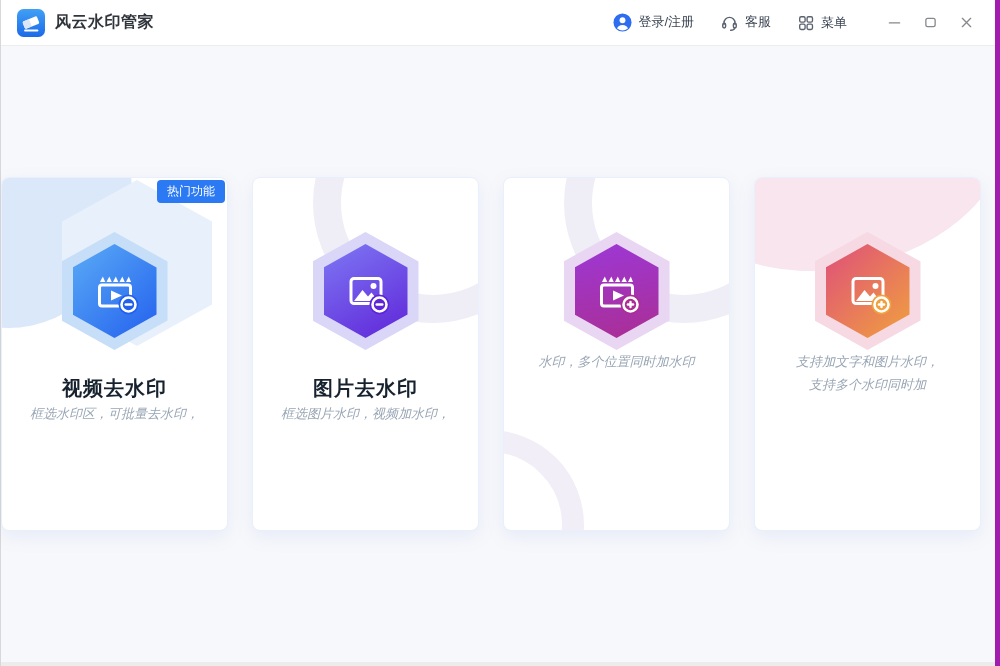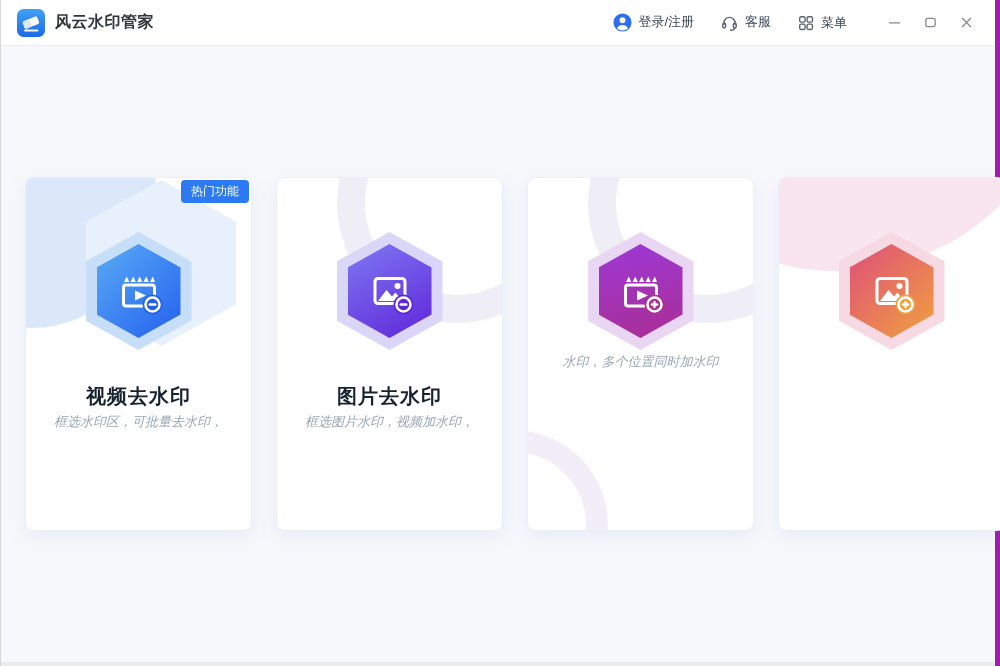--- a/index.html
+++ b/index.html
@@ -21,42 +21,42 @@
   }
   .logo { width:28px; height:28px; flex:0 0 auto; }
   .app-title { margin-left:10px; font-size:16px; font-weight:700; color:#30343b; letter-spacing:.5px; }
   .tb-right { margin-left:auto; display:flex; align-items:center; }
   .tb-item { display:flex; align-items:flex-start; gap:6px; font-size:13px; color:#3c4654; cursor:pointer; margin-left:26px; }
   .tb-item svg { display:block; }
   .win-controls { display:flex; align-items:center; margin-left:34px; gap:10px; }
   .win-btn { width:26px; height:26px; display:flex; align-items:center; justify-content:center; cursor:pointer; color:#7c7f85; }
   
   .cards {
-    display:flex; gap:24px; padding:0 24px; margin-top:131px;
+    display:flex; gap:24px; padding:0 0; margin-top:131px;
   }
   .card {
     position:relative; width:227px; height:354px; background:#ffffff;
     border:1px solid #e9effb; border-radius:8px; overflow:hidden;
     box-shadow:0 6px 18px rgba(88,128,214,0.10);
     cursor:pointer; text-align:center; flex:0 0 auto;
   }
   .deco { position:absolute; z-index:0; }
   .deco-blob-blue { left:-118px; top:-120px; width:248px; height:270px; border-radius:50%; background:#dbe8fa; }
   .deco-backhex { left:60px; top:2px; width:150px; height:166px; background:#e7f0fb;
     clip-path:polygon(50% 0,100% 25%,100% 75%,50% 100%,0 75%,0 25%); }
   .deco-ring-tr { right:-75px; top:-95px; width:240px; height:240px; border-radius:50%; border:28px solid #efeef7; }
   .deco-ring-bl { left:-110px; bottom:-90px; width:190px; height:190px; border-radius:50%; border:22px solid #f2eef7; }
   .deco-blob-pink { left:-80px; top:-125px; width:330px; height:215px; border-radius:50%; background:#f8e5ee; transform:rotate(-12deg); }
   .hex-wrap { position:relative; z-index:1; margin:54px auto 0; width:106px; height:118px; }
   .hex { clip-path:polygon(50% 0,100% 25%,100% 75%,50% 100%,0 75%,0 25%); }
   .hex-outer { position:absolute; left:0; top:0; width:106px; height:118px; background:#c9e0f8; }
   .hex-inner { position:absolute; left:11px; top:12px; width:84px; height:94px; background:#3b82f0;
     display:flex; align-items:center; justify-content:center; }
   .feature-glyph { width:48px; height:48px; display:block; }
-  .card-title { position:relative; z-index:1; margin-top:33px; font-size:20px; font-weight:700; color:#17222f; letter-spacing:1px; }
+  .card-title { position:relative; z-index:1; margin-top:25px; font-size:20px; font-weight:700; color:#17222f; letter-spacing:1px; }
   .card-desc { position:relative; z-index:1; font-size:13px; color:#98a5b4; line-height:23px;font-style:italic; }
   .hot-badge {
     position:absolute; z-index:2; top:2px; right:2px; height:23px; line-height:23px;
     padding:0 10px; background:#2b79f3; color:#ffffff; font-size:12px; border-radius:4px;
   }
   
   .bottom-strip { position:absolute; left:0; bottom:0; width:100%; height:4px; background:#ececec; }
 </style>
 </head>
 <body>
@@ -234,18 +234,22 @@
               <circle cx="37.5" cy="37.5" r="7" fill="none" stroke="#fff" stroke-width="2.6"></circle>
               <rect x="33.5" y="36.3" width="8" height="2.4" rx="1.2" fill="#fff" style="display: none;"></rect>
               <g>
                 <rect x="33.7" y="36.3" width="7.6" height="2.4" rx="1.2" fill="#fff"></rect>
                 <rect x="36.3" y="33.7" width="2.4" height="7.6" rx="1.2" fill="#fff"></rect>
               </g>
             </g>
           </svg>
         </div>
       </div>
+      <div class="card-desc">
+        <div>支持加文字和图片水印，</div>
+        <div>支持多个水印同时加</div>
+      </div>
     </div>
 
   </div>
 
   <div class="bottom-strip"></div>
 </div>
 
 </body></html>

